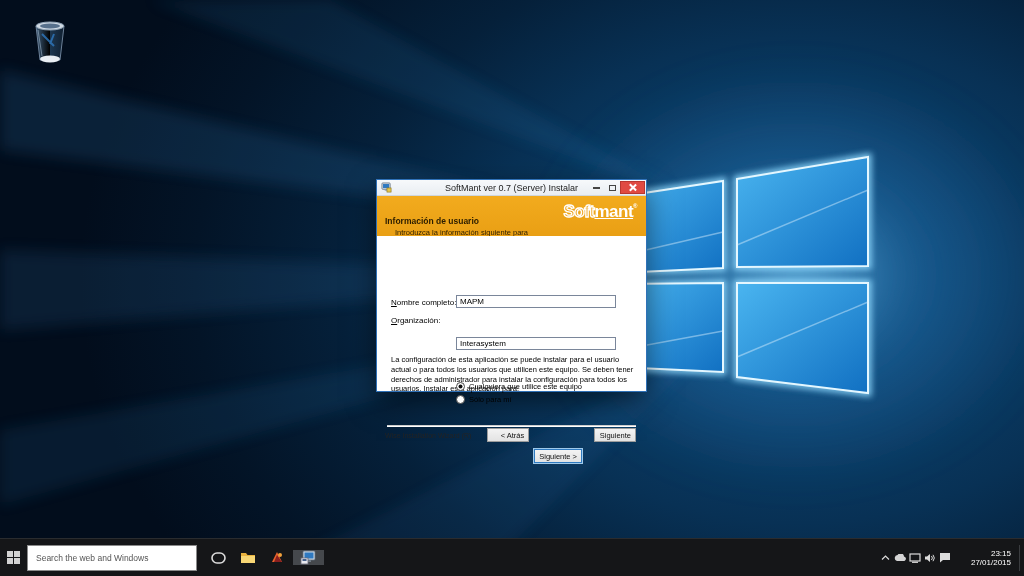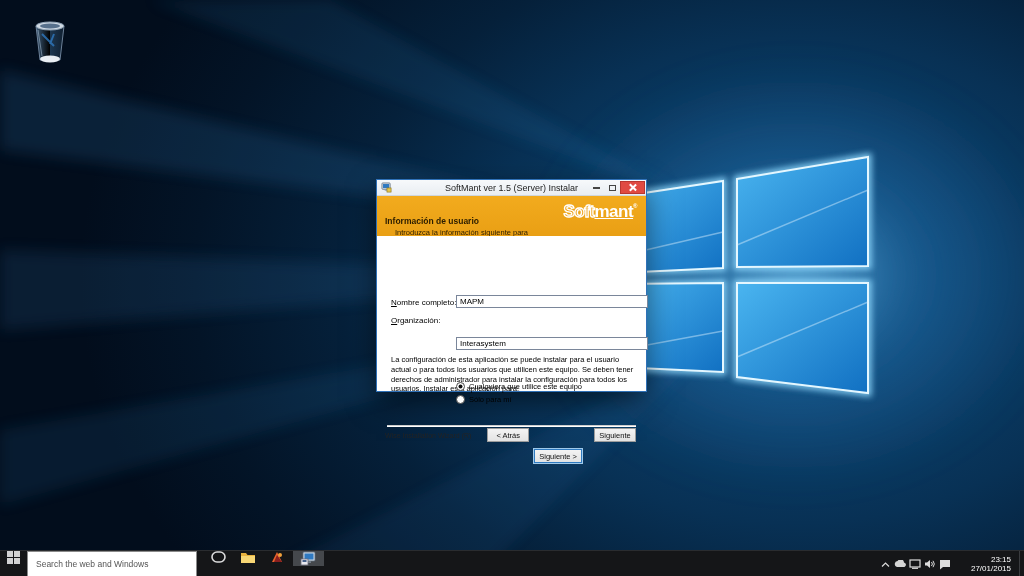--- a/index.html
+++ b/index.html
@@ -52,21 +52,21 @@
   .header-sub { font-size:7.5px; color:#2b1d00; margin:2px 0 0 10px; width:160px; line-height:1.25; }
   .brand { position:absolute; right:9px; top:7px; font-weight:bold; font-size:17px; letter-spacing:-0.5px; line-height:1; }
   .brand .soft { color:#efa41d; -webkit-text-stroke:1.3px #fff; text-shadow:0 0 1px #fff; }
   .brand .mant { color:#fff;text-decoration:underline; }
   .brand .reg { font-size:6px; color:#fff; vertical-align:top; -webkit-text-stroke:0; }
 
   .body { position:relative; height:156px; }
   .field-label { position:absolute; left:14px; font-size:8px; display:inline-block; }
   .field-label::first-letter { text-decoration:underline; }
   .field-input {
-    position:absolute; left:79px; width:192px; height:13px;
+    position:absolute; left:79px; width:160px; height:13px;
     border:1px solid #7a869a; font-size:8px; padding:0 3px;
     font-family:"Liberation Sans",sans-serif; color:#000; background:#fff;
   }
   .lbl-1 { top:62px; } .inp-1 { top:59px; }
   .lbl-2 { top:80px; } .inp-2 { top:77px;margin-top:24px; }
 
   .desc { position:absolute; left:14px; top:119px; width:250px; font-size:7.5px; line-height:1.3; }
 
   .radio-group { position:absolute; left:79px; top:146px; }
   .radio-row { display:flex; align-items:center; margin-bottom:4px; cursor:default; }
@@ -80,30 +80,30 @@
   }
   .radio-label { font-size:7.5px; }
 
   .separator { position:absolute; left:10px; right:10px; top:189px;
     border-top:1px solid #cdcdcd; border-bottom:1px solid #fff; }
   .wizard-text { position:absolute; left:8px; top:196px; font-size:7px; color:#222; }
   .btn-row { position:absolute; right:10px; top:192px; display:flex; gap:5px; }
   .btn {
     min-width:42px; height:14px; font-size:7.5px; font-family:"Liberation Sans",sans-serif;
     background:linear-gradient(#f3f3f3,#e3e3e3); border:1px solid #9c9c9c;
-    padding:0 4px; color:#111;
+    padding:0 4px; color:#111;text-align:right;
   }
   .btn.focused { border:1px solid #2f7ac0; box-shadow:0 0 0 1px #9fc9ea;margin-top:21px; }
   .btn-cancel { margin-left:7px; }
 
   
   .taskbar {
-    position:absolute; left:0; bottom:0; width:1024px; height:26px;
+    position:absolute; left:0; bottom:0; width:1024px; height:38px;
     background:#151618; border-top:1px solid #2a2c2f;
-    display:flex; align-items:flex-start; color:#e6e6e6;
+    display:flex; align-items:center; color:#e6e6e6;
   }
   .start-btn { width:27px; display:flex; align-items:center; justify-content:center; }
   .start-logo { display:grid; grid-template-columns:6px 6px; grid-template-rows:6px 6px; gap:1px; }
   .start-logo span { background:#d2d2d2; }
   .search-box {
     width:170px; height:26px; background:#fff; border:1px solid #8a8a8a;
     font-size:8.5px; color:#444; padding:0 0 0 8px; font-family:"Liberation Sans",sans-serif;
   }
   .search-box::placeholder { color:#555; opacity:1; }
   .tb-cell { width:29px; display:flex; align-items:center; justify-content:center; }
@@ -192,21 +192,21 @@
   </svg>
 
   <div class="dialog">
     <div class="titlebar">
       <svg class="app-icon" viewBox="0 0 12 12">
         <rect x="1" y="1" width="9" height="7" rx="1" fill="#cfd8e2" stroke="#5a6a7a" stroke-width="0.8"></rect>
         <rect x="2.2" y="2.2" width="6.6" height="4.4" fill="#2f79c0"></rect>
         <rect x="4" y="8.4" width="3.5" height="1" fill="#8a97a5"></rect>
         <rect x="6.5" y="6.5" width="4.5" height="4.5" fill="#e8c84a" stroke="#8a7420" stroke-width="0.7"></rect>
       </svg>
-      <span class="title-text">SoftMant ver 1.5 (Server) Instalar</span>
+      <span class="title-text">SoftMant ver 0.7 (Server) Instalar</span>
       <div class="win-controls">
         <div class="win-btn">
             <span class="glyph-min"></span>
           </div>
         <div class="win-btn">
             <span class="glyph-max"></span>
           </div>
         <div class="win-btn win-close">
             <span class="glyph-close"></span>
           </div>

